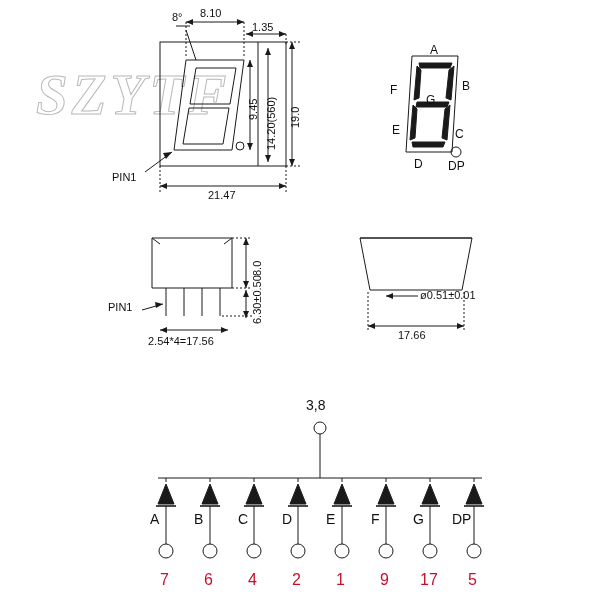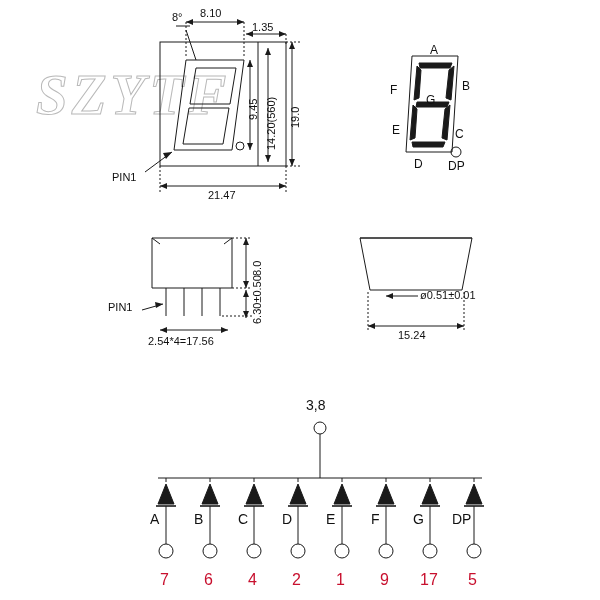--- a/index.html
+++ b/index.html
@@ -239,21 +239,21 @@
   <div class="lbl seg" style="left:390px; top:84px;">F</div>
   <div class="lbl seg" style="left:426px; top:94px;">G</div>
   <div class="lbl seg" style="left:448px; top:160px;">DP</div>
 
   <div class="lbl" style="left:108px; top:302px;">PIN1</div>
   <div class="lbl vert" style="left:252px; top:276px;">8.0</div>
   <div class="lbl vert" style="left:252px; top:324px;">6.30±0.50</div>
   <div class="lbl" style="left:148px; top:336px;">2.54*4=17.56</div>
 
   <div class="lbl" style="left:420px; top:290px;">ø0.51±0.01</div>
-  <div class="lbl" style="left:398px; top:330px;">15.24</div>
+  <div class="lbl" style="left:398px; top:330px;">17.66</div>
 
   <div class="lbl big" style="left:306px; top:398px;">3,8</div>
 
   <div class="lbl big" style="left:150px; top:512px;">A</div>
   <div class="lbl big" style="left:194px; top:512px;">B</div>
   <div class="lbl big" style="left:238px; top:512px;">C</div>
   <div class="lbl big" style="left:282px; top:512px;">D</div>
   <div class="lbl big" style="left:326px; top:512px;">E</div>
   <div class="lbl big" style="left:371px; top:512px;">F</div>
   <div class="lbl big" style="left:413px; top:512px;">G</div>

